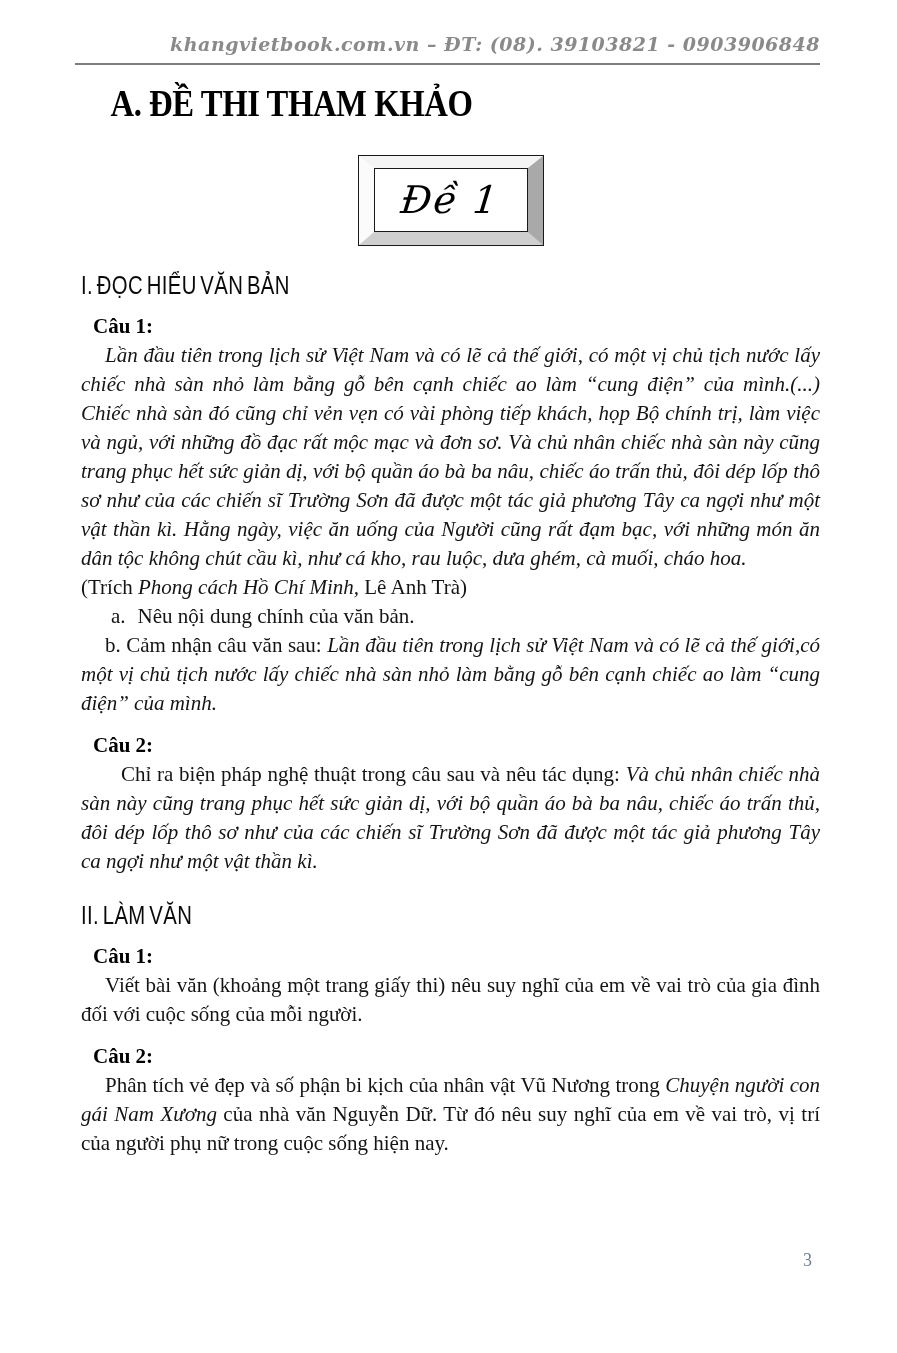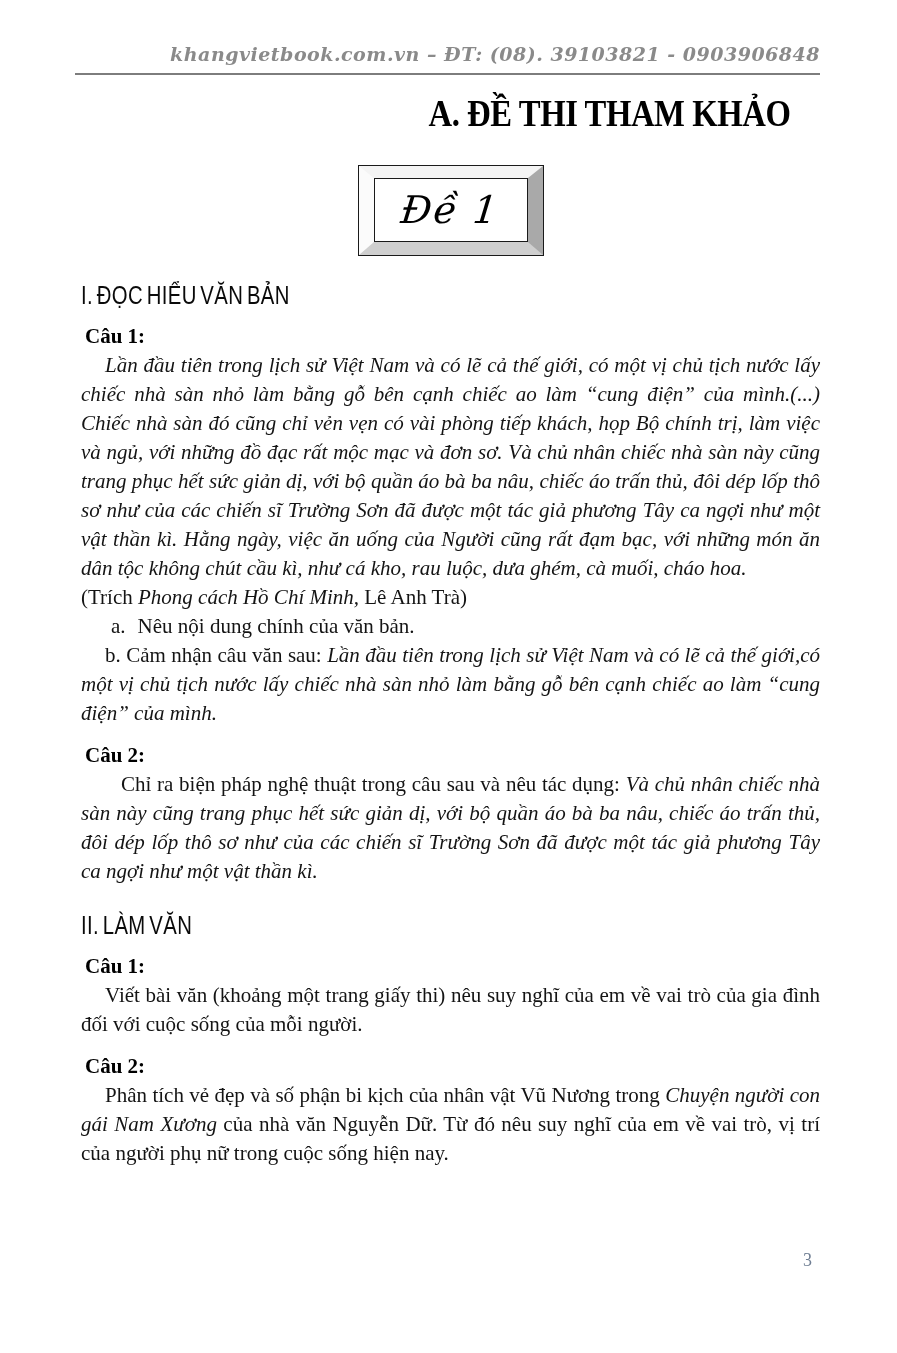--- a/index.html
+++ b/index.html
@@ -8,21 +8,21 @@
     background: #ffffff;
   }
   .page {
     position: relative;
     width: 897px;
     height: 1353px;
     margin: 0 auto;
     background: #ffffff;
     overflow: hidden;
     box-sizing: border-box;
-    padding: 42px 77px 0 81px;
+    padding: 32px 77px 0 81px;
     font-family: "Liberation Serif", "DejaVu Serif", serif;
     color: #141414;
   }
   .header-row {
     text-align: right;
     line-height: 24px;
     margin-left: -6px;
   }
   .header-text {
     font-family: "DejaVu Serif", "Liberation Serif", serif;
@@ -32,21 +32,21 @@
     color: #8a8a8a;
     letter-spacing: 0.5px;
   }
   .header-rule {
     border: 0;
     border-top: 2px solid #7d7d7d;
     margin: 5px 0 0 -6px;
   }
   .doc-title {
     margin: 16px 0 0 0;
-    text-align: right;
+    text-align: left;
     line-height: 44px;
   }
   .doc-title span {
     display: inline-block;
     transform: scaleX(0.86);
     font-family: "Liberation Serif", "DejaVu Serif", serif;
     font-weight: bold;
     font-size: 38px;
     letter-spacing: -0.5px;
     color: #000000;
@@ -97,21 +97,21 @@
     font-size: 26px;
     line-height: 28px;
     color: #0a0a0a;
     transform: scaleX(0.78);
     transform-origin: left center;
     white-space: nowrap;
     word-spacing: -3px;
     letter-spacing: 0.5px;
   }
   .cau-label {
-    margin: 13px 0 0 4px;
+    margin: 13px 0 0 12px;
     font-weight: bold;
     font-size: 21px;
     line-height: 29px;
     color: #000000;
   }
   p.body {
     margin: 0;
     font-size: 21px;
     line-height: 29px;
     color: #141414;

